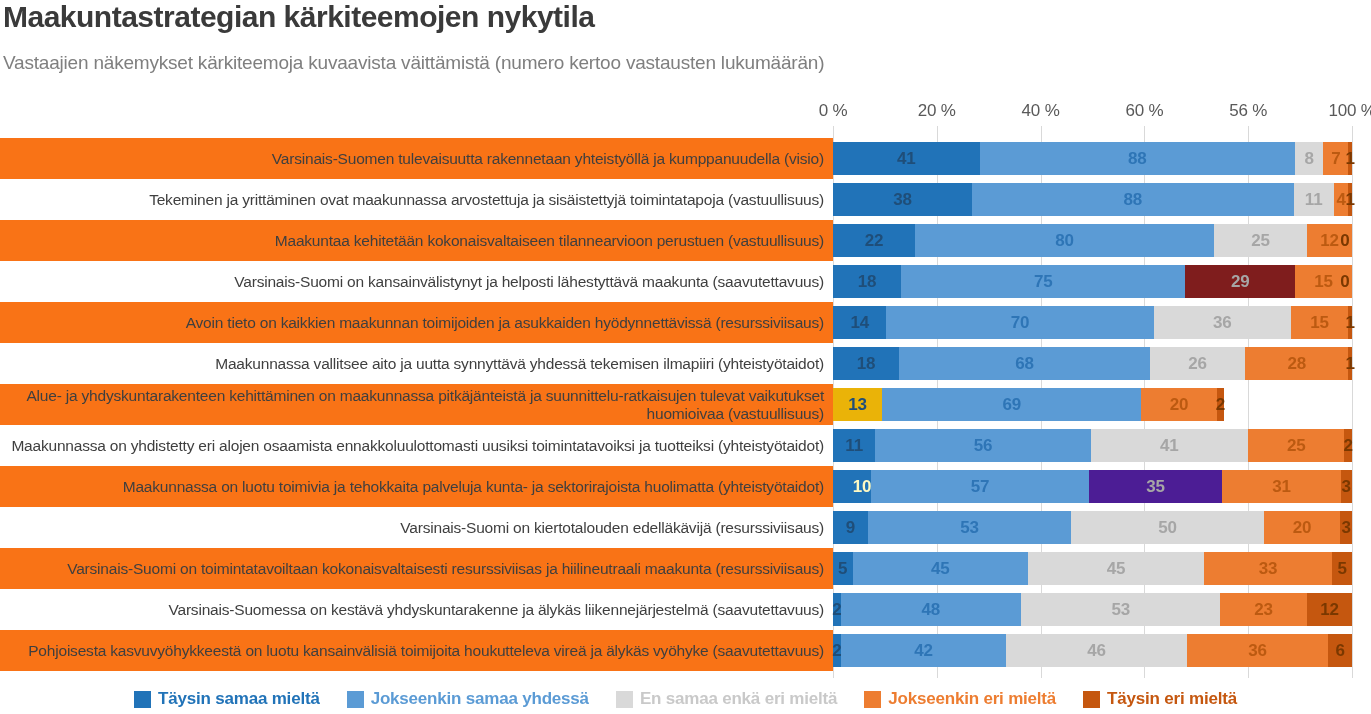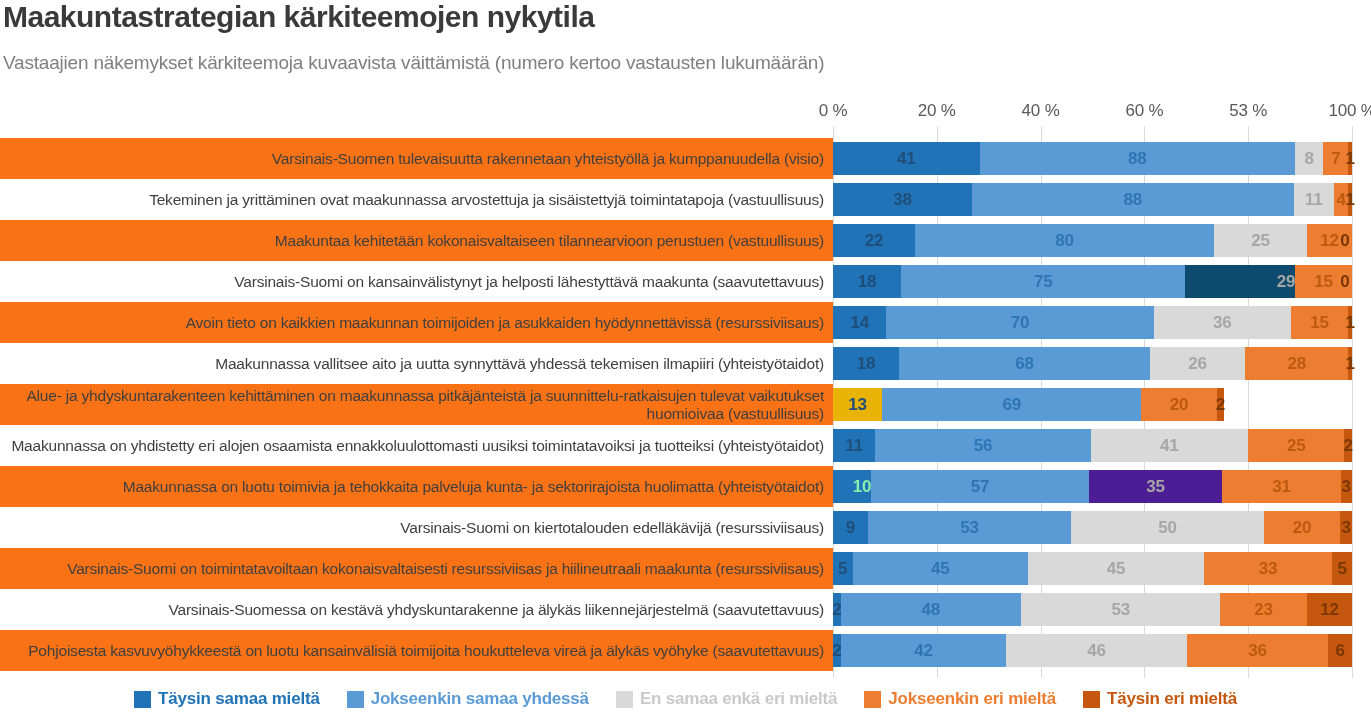--- a/index.html
+++ b/index.html
@@ -47,21 +47,21 @@
 <div class="page">
 
   <div class="title">Maakuntastrategian kärkiteemojen nykytila</div>
   <div class="subtitle">Vastaajien näkemykset kärkiteemoja kuvaavista väittämistä (numero kertoo vastausten lukumäärän)</div>
 
   <div class="axis">
     <span class="tick t0">0 %</span>
     <span class="tick t1">20 %</span>
     <span class="tick t2">40 %</span>
     <span class="tick t3">60 %</span>
-    <span class="tick t4">53 %</span>
+    <span class="tick t4">56 %</span>
     <span class="tick t5">100 %</span>
   </div>
 
   <div class="grid">
     <div class="gl g0"></div>
     <div class="gl g1"></div>
     <div class="gl g2"></div>
     <div class="gl g3"></div>
     <div class="gl g4"></div>
     <div class="gl g5"></div>
@@ -137,21 +137,21 @@
       <div class="row">
         <div class="label-cell">Varsinais-Suomi on kansainvälistynyt ja helposti lähestyttävä maakunta (saavutettavuus)</div>
         <div class="bar-cell">
           <div class="bar">
             <div class="seg" style="width: 13.1387%; background: rgb(33, 115, 184);">
               <span class="seg-label" style="color: rgb(31, 78, 121);">18</span>
             </div>
             <div class="seg" style="width: 54.7445%; background: rgb(91, 155, 213);">
               <span class="seg-label" style="color: rgb(46, 117, 182);">75</span>
             </div>
-            <div class="seg" style="width: 21.1679%; background: #0c4a6e; justify-content: flex-end;">
+            <div class="seg" style="width: 21.1679%; background: #7f1d1d;">
               <span class="seg-label" style="color: rgb(166, 166, 166);">29</span>
             </div>
             <div class="seg" style="width: 10.9489%; background: rgb(237, 125, 49);">
               <span class="seg-label" style="color: rgb(188, 90, 17);">15</span>
             </div>
             <div class="seg" style="width: 0%; background: rgb(197, 87, 15);">
               <span class="seg-label" style="color: rgb(122, 56, 0); transform: translateX(-7px);">0</span>
             </div>
           </div>
         </div>
@@ -239,21 +239,21 @@
               <span class="seg-label" style="color: rgb(122, 56, 0);">2</span>
             </div>
           </div>
         </div>
       </div>
       <div class="row striped">
         <div class="label-cell">Maakunnassa on luotu toimivia ja tehokkaita palveluja kunta- ja sektorirajoista huolimatta (yhteistyötaidot)</div>
         <div class="bar-cell">
           <div class="bar">
             <div class="seg" style="width: 7.35294%; background: rgb(33, 115, 184);">
-              <span class="seg-label" style="color: #86efac; margin-left: 20px;">10</span>
+              <span class="seg-label" style="color: #fef9c3; margin-left: 20px;">10</span>
             </div>
             <div class="seg" style="width: 41.9118%; background: rgb(91, 155, 213);">
               <span class="seg-label" style="color: rgb(46, 117, 182);">57</span>
             </div>
             <div class="seg" style="width: 25.7353%; background: #4c1d95;">
               <span class="seg-label" style="color: rgb(166, 166, 166);">35</span>
             </div>
             <div class="seg" style="width: 22.7941%; background: rgb(237, 125, 49);">
               <span class="seg-label" style="color: rgb(188, 90, 17);">31</span>
             </div>

